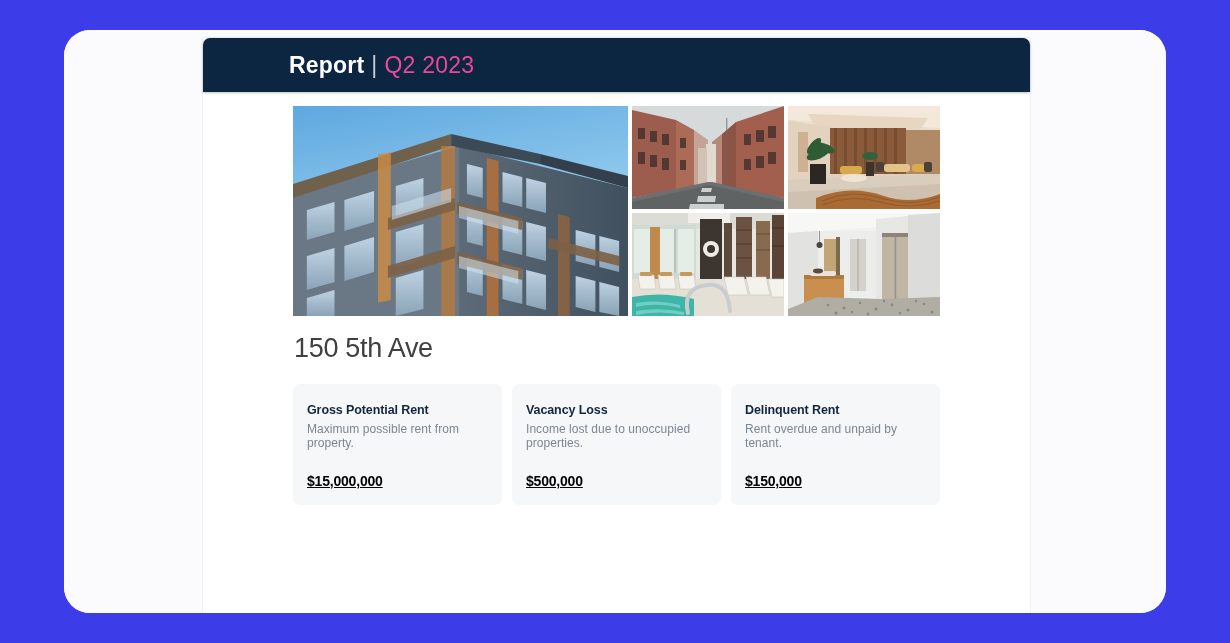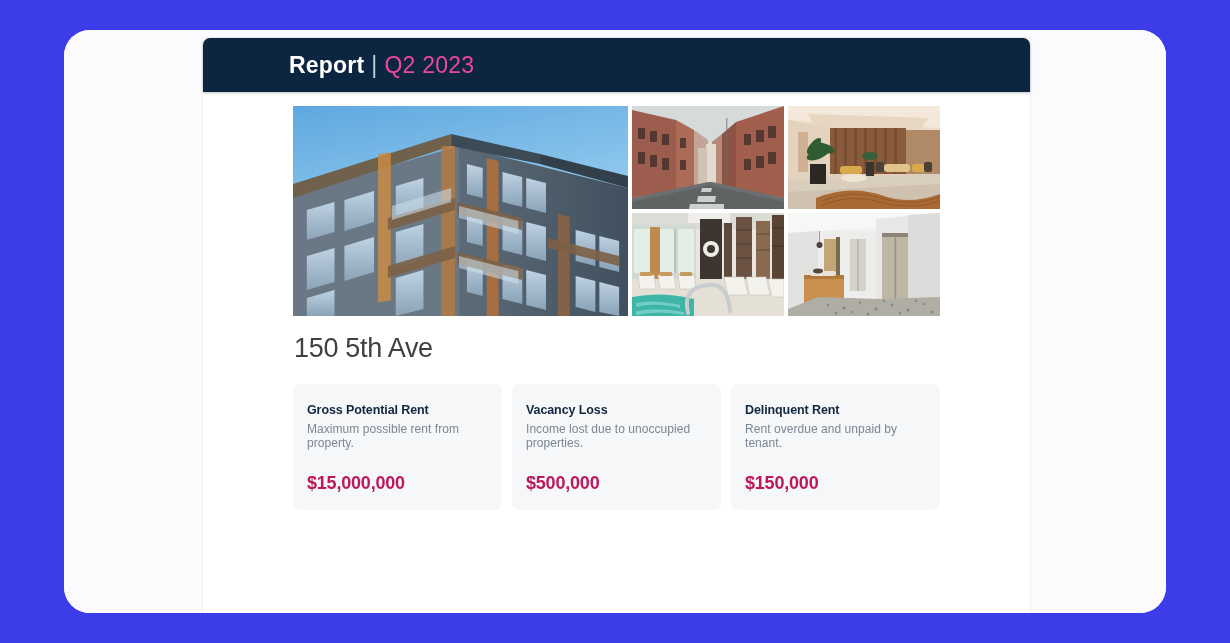--- a/index.html
+++ b/index.html
@@ -129,24 +129,25 @@
     letter-spacing: -.1px;
     margin-bottom: 5px;
   }
   .metric-desc {
     font-size: 12px;
     color: #7b8794;
     letter-spacing: .05px;
     margin-bottom: 23px;
   }
   .metric-value {
-    font-size: 18px;
+    font-size: 14px;
     font-weight: 700;
-    color: #be185d;
+    color: #000000;
     letter-spacing: -.2px;
+    text-decoration: underline;
   }
 </style>
 </head>
 <body>
 
 <div id="app-frame">
 
   <div id="device-card">
     <div id="page-backdrop"></div>
 

